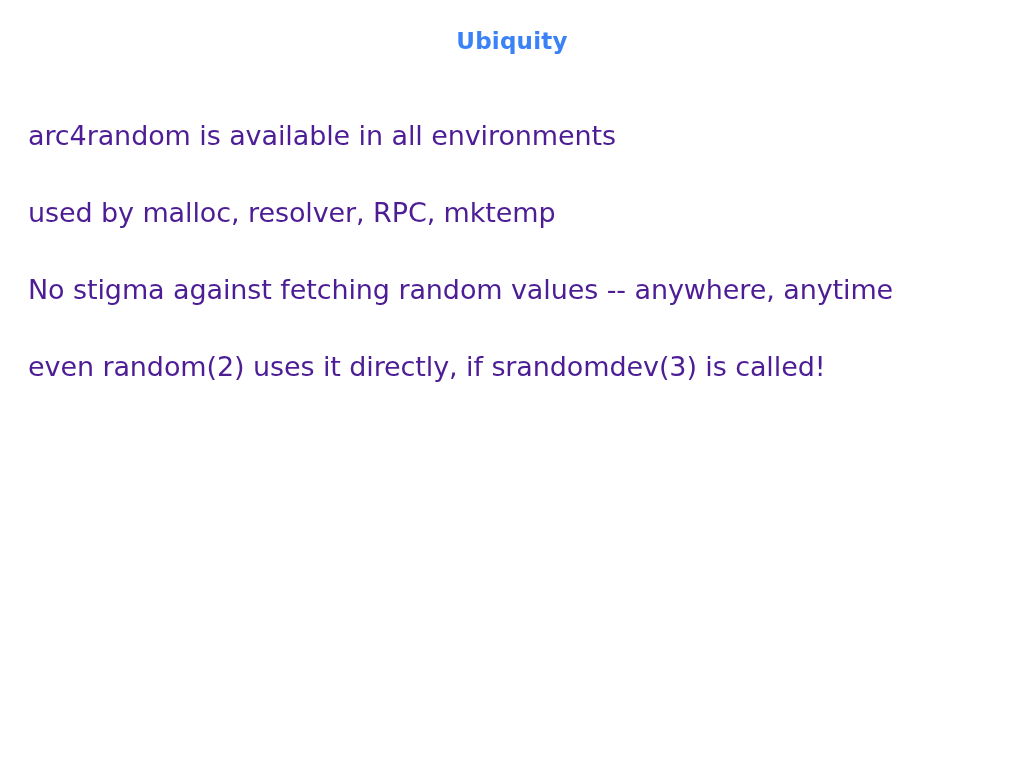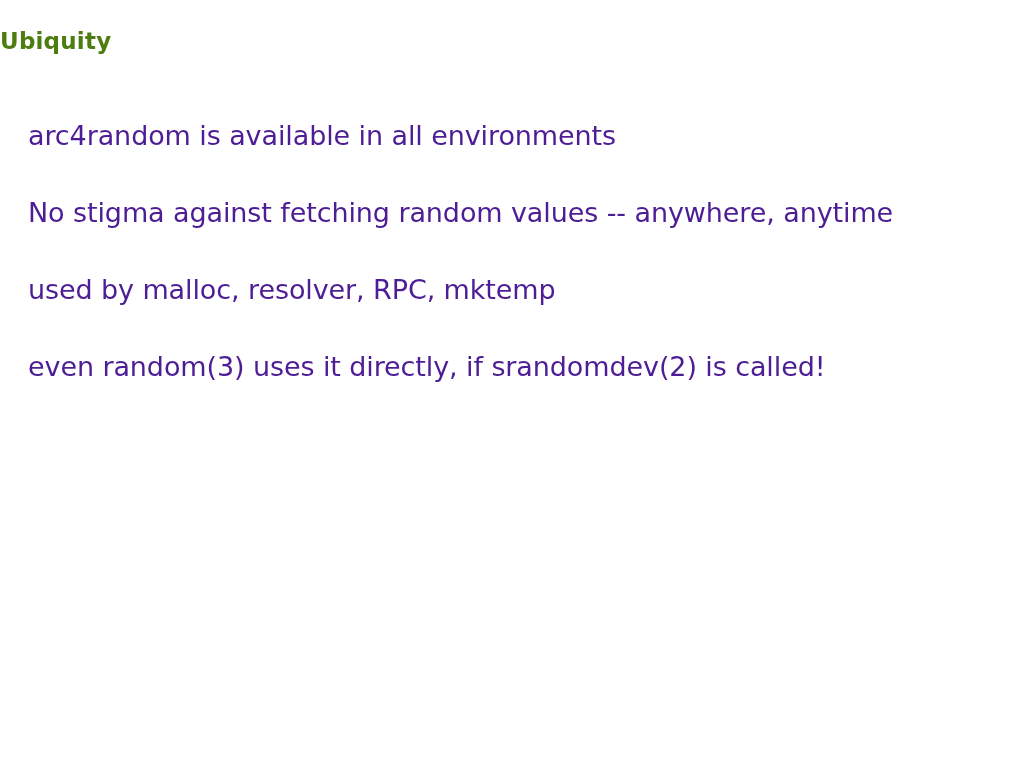--- a/index.html
+++ b/index.html
@@ -23,24 +23,25 @@
     background: #ffffff;
     box-sizing: border-box;
   }
 
   
   .slide-title {
     position: absolute;
     top: 26px;
     left: 0;
     width: 1024px;
+    text-align: center;
     font-family: "DejaVu Sans", "Liberation Sans", sans-serif;
     font-size: 23px;
     font-weight: bold;
-    color: #4d7c0f;
+    color: #3b82f6;
     letter-spacing: 0.2px;
     line-height: 30px;
     white-space: pre;
   }
 
   
   .body-block {
     position: absolute;
     top: 120px;
     left: 28px;
@@ -65,18 +66,18 @@
 </style>
 </head>
 <body>
 
 <div class="slide">
 
   <div class="slide-title">Ubiquity</div>
 
   <div class="body-block">
     <div class="body-line">arc4random is available in all environments</div>
+    <div class="body-line">used by malloc, resolver, RPC, mktemp</div>
     <div class="body-line">No stigma against fetching random values -- anywhere, anytime</div>
-    <div class="body-line">used by malloc, resolver, RPC, mktemp</div>
-    <div class="body-line">even random(3) uses it directly, if srandomdev(2) is called!</div>
+    <div class="body-line">even random(2) uses it directly, if srandomdev(3) is called!</div>
   </div>
 
 </div>
 
 </body></html>

